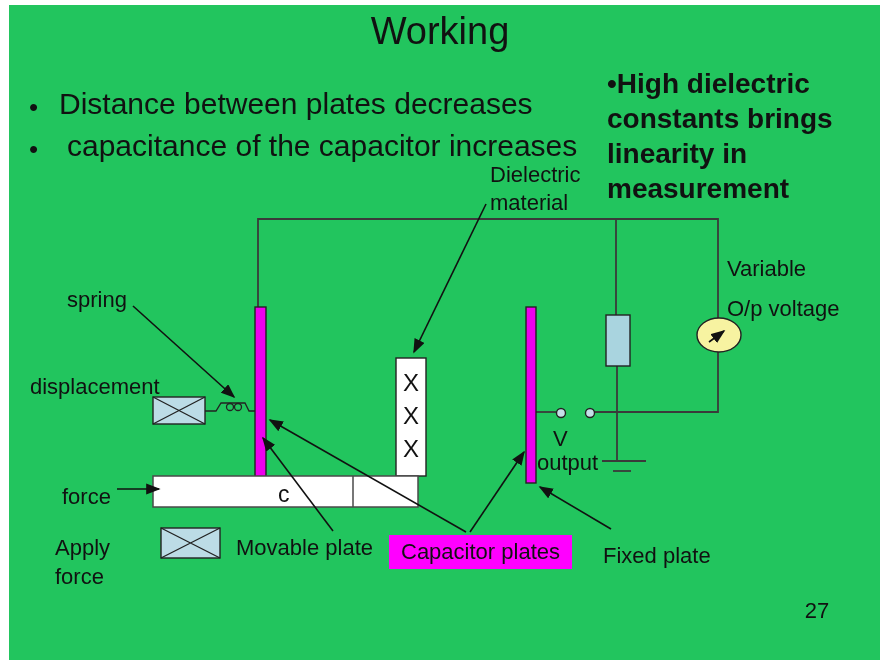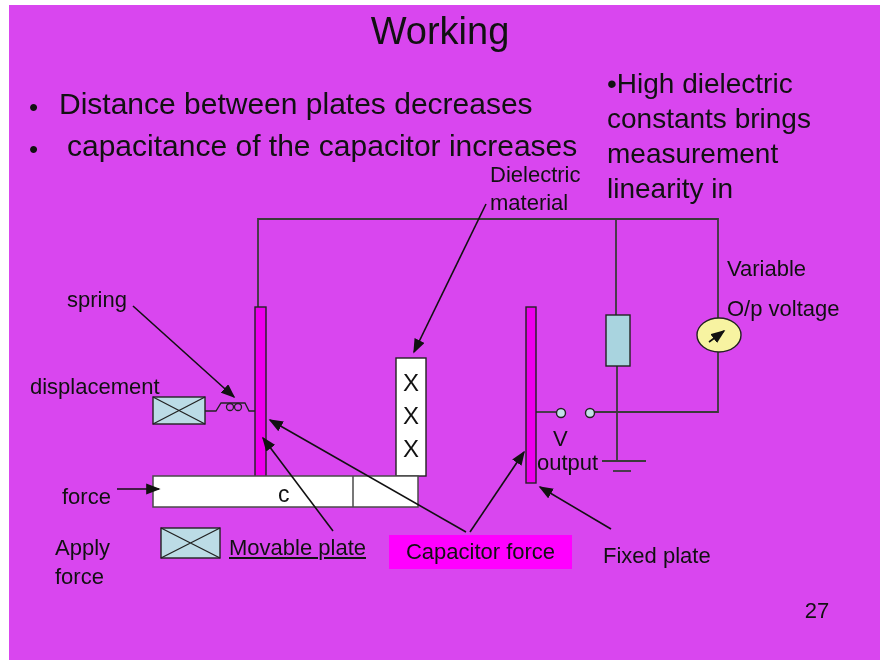--- a/index.html
+++ b/index.html
@@ -5,34 +5,34 @@
   html,body{margin:0;padding:0;}
   body{
     width:880px;height:660px;
     font-family:"Liberation Sans", sans-serif;
     background:#ffffff;
     position:relative;
     overflow:hidden;
   }
   .slide{
     position:absolute;left:0;top:0;width:880px;height:660px;
-    background:#d946ef;
+    background:#22c55e;
   }
   .edge{position:absolute;background:#ffffff;}
   .edge-top{left:0;top:0;width:880px;height:5px;}
   .edge-left{left:0;top:0;width:9px;height:660px;}
   .page-title{
     position:absolute;left:0;top:10px;width:880px;
     text-align:center;font-size:38px;color:#111;
   }
   .bullet-row{position:absolute;color:#111;font-size:30px;white-space:nowrap;}
   .bullet-marker{position:absolute;color:#111;font-size:26px;}
   .side-note{
     position:absolute;left:607px;top:66px;width:260px;
-    font-size:28px;line-height:35px;color:#111;
+    font-size:28px;line-height:35px;color:#111;font-weight:bold;
   }
   .lbl{
     position:absolute;font-size:22px;color:#111;
     white-space:nowrap;line-height:28px;
   }
   .cap-label{
     position:absolute;left:389px;top:535px;width:183px;height:34px;
     background:#FF00FF;color:#111;font-size:22px;
     display:flex;align-items:center;justify-content:center;
     white-space:nowrap;
@@ -62,22 +62,22 @@
   <div class="page-title">Working</div>
 
   <span class="bullet-marker" style="left:29px;top:92px;">•</span>
   <div class="bullet-row" style="left:59px;top:87px;">Distance between plates decreases</div>
   <span class="bullet-marker" style="left:29px;top:134px;">•</span>
   <div class="bullet-row" style="left:67px;top:129px;">capacitance of the capacitor increases</div>
 
   <div class="side-note">
     <div>•High dielectric</div>
     <div>constants brings</div>
+    <div>linearity in</div>
     <div>measurement</div>
-    <div>linearity in</div>
   </div>
 
   <svg class="diagram" width="880" height="660" viewBox="0 0 880 660">
     <defs>
       <marker id="arr" markerWidth="9" markerHeight="7" refX="8" refY="3.5" orient="auto">
         <path d="M0,0 L9,3.5 L0,7 Z" fill="#111"></path>
       </marker>
     </defs>
 
     <path class="wire" d="M258,308 V219 H718 V318"></path>
@@ -135,30 +135,30 @@
     <div>Dielectric</div>
     <div>material</div>
   </div>
   <div class="lbl" style="left:67px;top:286px;">spring</div>
   <div class="lbl" style="left:30px;top:373px;">displacement</div>
   <div class="lbl" style="left:62px;top:483px;">force</div>
   <div class="lbl" style="left:55px;top:533px;line-height:29px;">
     <div>Apply</div>
     <div>force</div>
   </div>
-  <div class="lbl" style="left:229px;top:534px;text-decoration:underline;">Movable plate</div>
+  <div class="lbl" style="left:236px;top:534px;">Movable plate</div>
   <div class="lbl" style="left:603px;top:542px;">Fixed plate</div>
   <div class="lbl" style="left:727px;top:255px;text-align:center;">Variable</div>
   <div class="lbl" style="left:727px;top:295px;">O/p voltage</div>
   <div class="lbl" style="left:553px;top:425px;">V</div>
   <div class="lbl" style="left:537px;top:449px;">output</div>
   <div class="lbl" style="left:278px;top:480px;font-size:23px;">c</div>
 
   <div class="marks">
     <div>X</div>
     <div>X</div>
     <div>X</div>
   </div>
 
-  <div class="cap-label">Capacitor force</div>
+  <div class="cap-label">Capacitor plates</div>
 
   <div class="page-number">27</div>
 </div>
 
 </body></html>

